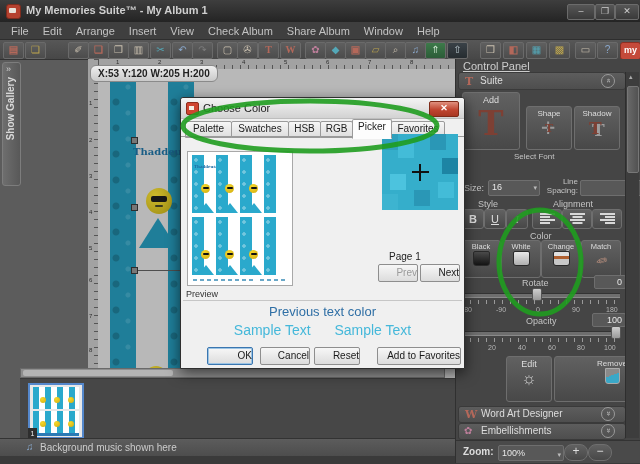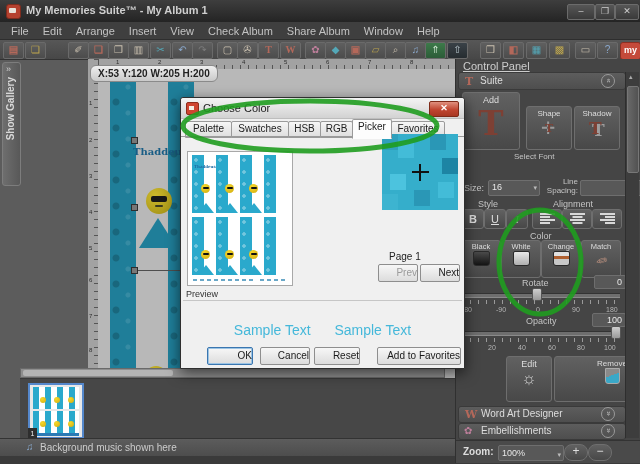--- a/index.html
+++ b/index.html
@@ -432,20 +432,21 @@
       <div class="cross-h"></div>
       <div class="cross-v"></div>
     </div>
 
     <span style="position:absolute;left:208px;top:153px;font-size:10px;color:#222;">Page 1</span>
     <div class="dbtn" style="left:197px;top:166px;width:38px;height:16px;line-height:15px;color:#9a9a9a;">Prev</div>
     <div class="dbtn" style="left:239px;top:166px;width:38px;height:16px;line-height:15px;">Next</div>
 
     <span style="position:absolute;left:5px;top:191px;font-size:9px;color:#333;">Preview</span>
     <div style="position:absolute;left:2px;top:202px;width:279px;height:1px;background:#c6c6c6;"></div>
+    <div style="position:absolute;left:0;top:206px;width:283px;text-align:center;font-size:13px;color:#2f6fa5;">Previous text color</div>
     <div style="position:absolute;left:0;top:224px;width:283px;text-align:center;font-size:14px;color:#45b8da;">
       <span>Sample Text</span>
       <span style="display:inline-block;width:16px;"></span>
       <span>Sample Text</span>
     </div>
 
     <div class="dbtn def" style="left:26px;top:249px;width:44px;height:16px;line-height:15px;">OK</div>
     <div class="dbtn" style="left:79px;top:249px;width:48px;height:16px;line-height:15px;">Cancel</div>
     <div class="dbtn" style="left:133px;top:249px;width:44px;height:16px;line-height:15px;">Reset</div>
     <div class="dbtn" style="left:196px;top:249px;width:82px;height:16px;line-height:15px;">Add to Favorites</div>

